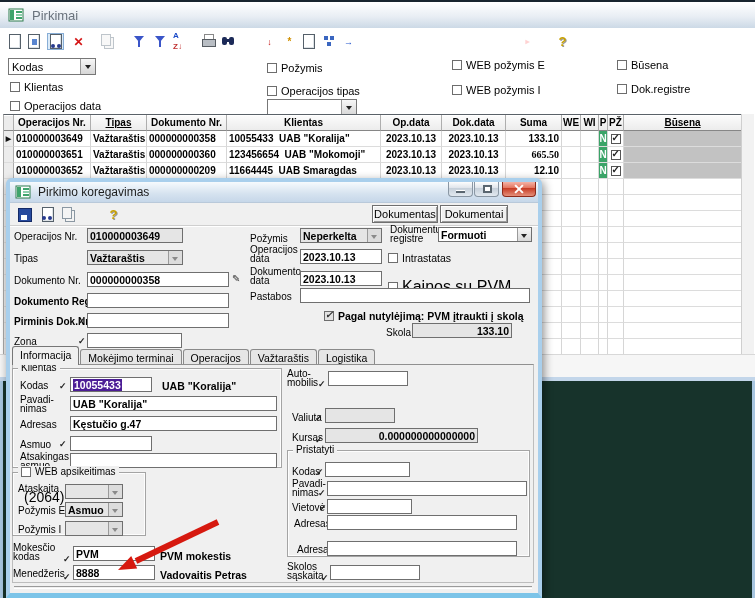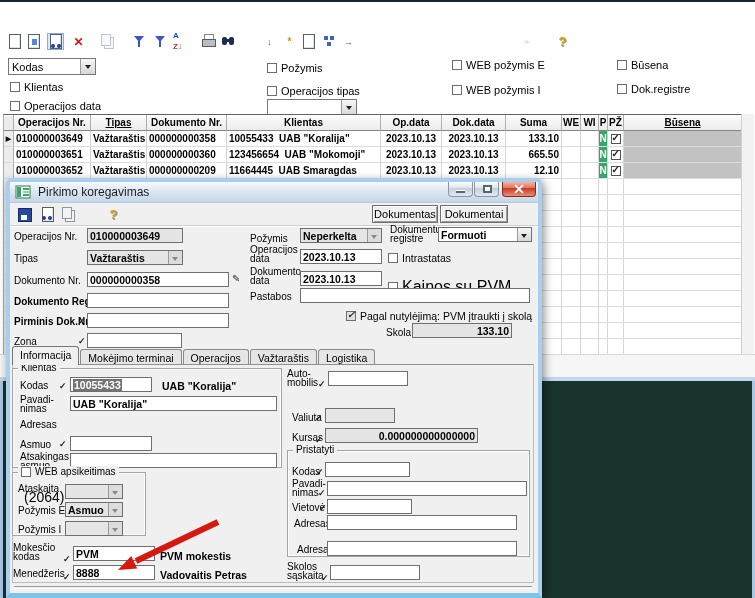--- a/index.html
+++ b/index.html
@@ -109,35 +109,45 @@
   .dd::after{content:"";position:absolute;right:0;top:0;bottom:0;width:13px;background:linear-gradient(#f6f6f6,#d8d8d8);border-left:1px solid #9a9a9a}
   .dd::before{content:"";position:absolute;right:4px;top:6px;border:3px solid transparent;border-top:4px solid #222;z-index:2}
   .dd.dis{background:#e5e5e5}
   .dd.dis::after{background:#dcdcdc}
   .dd.dis::before{border-top-color:#8a8a8a}
   .vmark{position:absolute;font-size:9px;font-weight:bold;color:#222;z-index:3}
   .pencil{position:absolute;font-size:10px;color:#333;z-index:3}
   .grp{position:absolute;border:1px solid #a4a4a4;box-shadow:inset 0 0 0 1px #fdfdfd}
   .grp>b{position:absolute;top:-7px;left:5px;background:#f0f0f0;padding:0 3px;font-weight:400;font-size:10px;line-height:11px;white-space:nowrap;display:flex;align-items:center;gap:4px}
   .grp>b i{width:10px;height:10px;border:1px solid #6d6d6d;background:#fff;flex:none}
-  .sel-green{background:#737373;color:#fff;padding:0 1px}
+  .sel-green{background:#4c1d95;color:#fff;padding:0 1px}
   #dlg-tabs{position:absolute;left:2px;top:164px;height:19px;display:flex;align-items:flex-end}
   .tab{height:16px;padding:2px 7px 0;border:1px solid #8a8a8a;border-bottom:none;border-radius:3px 3px 0 0;
     background:#e6e6e6;margin-right:1px;font-size:10.5px;white-space:nowrap;cursor:default}
   .tab.active{height:19px;background:#f0f0f0;position:relative;z-index:2;border-color:#767676;font-size:10.5px}
   .tabpanel{position:absolute;left:2px;top:182px;width:522px;height:219px;border:1px solid #bdbdbd;border-top:1px solid #909090;background:transparent;pointer-events:none}
   .sidetext{position:absolute;font-size:10.5px;font-weight:bold;white-space:nowrap}
   .groove{position:absolute;left:4px;right:6px;top:404px;height:3px;border-top:1px solid #9a9a9a;border-bottom:1px solid #fff}
 </style>
 </head>
 <body>
 
 <div id="screen">
 
   <div class="topline"></div>
+  <div class="mw-titlebar">
+    <svg class="appicon" width="16" height="16">
+      <rect x="1" y="2" width="14" height="12" fill="#fff" stroke="#2e7d4f"></rect>
+      <rect x="2" y="3" width="4" height="10" fill="#3fa46c"></rect>
+      <rect x="8" y="4" width="6" height="2" fill="#3fa46c"></rect>
+      <rect x="8" y="7" width="6" height="2" fill="#8fd0ae"></rect>
+      <rect x="8" y="10" width="6" height="2" fill="#3fa46c"></rect>
+    </svg>
+    <span class="mw-title">Pirkimai</span>
+  </div>
 
   <div class="mw-toolbar" id="main-toolbar">
       <span class="tbico ic-page" style="margin-left: 6px;"></span>
       <span class="tbico ic-page ic-page-blue" style="margin-left: 2px;"></span>
       <span class="tbico ic-page ic-page-glasses pressed" style="margin-left: 5px;"></span>
       <span class="tbico ic-del" style="margin-left: 6px;">✕</span>
       <span class="tbico ic-copy disabled" style="margin-left: 12px;"></span>
       <span class="tbico ic-funnel" style="margin-left: 14px;"></span>
       <span class="tbico ic-funnel" style="margin-left: 4px;"></span>
       <span class="tbico ic-az" style="margin-left: 3px;"></span>
@@ -232,21 +242,21 @@
           <div class="gcell c-busena bgray" style="width: 118px;"></div>
         </div>
         <div class="grow">
           <div class="gcell gutter"></div>
           <div class="gcell c-opnr" style="width: 77px;">010000003651</div>
           <div class="gcell c-tipas" style="width: 56px;">Važtaraštis</div>
           <div class="gcell c-doknr" style="width: 80px;">000000000360</div>
           <div class="gcell c-klientas" style="width: 154px;">123456654  UAB "Mokomoji"</div>
           <div class="gcell c-opdata" style="width: 61px;">2023.10.13</div>
           <div class="gcell c-dokdata" style="width: 64px;">2023.10.13</div>
-          <div class="gcell c-suma" style="width: 56px;">665.50</div>
+          <div class="gcell c-suma" style="width: 56px; font-family: Liberation Serif, serif;">665.50</div>
           <div class="gcell c-we" style="width: 19px;"></div>
           <div class="gcell c-wi" style="width: 18px;"></div>
           <div class="gcell c-p pgreen" style="width: 9px;">N</div>
           <div class="gcell c-pz" style="width: 16px;"><span class="gcb"></span></div>
           <div class="gcell c-busena bgray" style="width: 118px;"></div>
         </div>
         <div class="grow">
           <div class="gcell gutter"></div>
           <div class="gcell c-opnr" style="width: 77px;">010000003652</div>
           <div class="gcell c-tipas" style="width: 56px;">Važtaraštis</div>
@@ -500,21 +510,21 @@
       <span class="l">Dokumento</span>
           <span class="l">data</span>
     </div>
     <div class="inp" style="left:290px;top:89px;width:82px">2023.10.13</div>
     <label class="cb" style="left:378px;top:96px;font-size:16px">
           <i></i>
           <span>Kainos su PVM</span>
         </label>
     <div class="lbl" style="left:240px;top:110px">Pastabos</div>
     <div class="inp" style="left:290px;top:106px;width:230px"></div>
-    <label class="cb on dis" style="left:336px;top:128px;font-size:10.5px;font-weight:normal">
+    <label class="cb on dis" style="left:314px;top:128px;font-size:10.5px;font-weight:bold">
           <i></i>
           <span>Pagal nutylėjimą: PVM įtraukti į skolą</span>
         </label>
     <div class="lbl" style="left:376px;top:146px">Skola</div>
     <div class="inp ro num" style="left:402px;top:141px;width:100px">133.10</div>
 
     <div id="dlg-tabs">
           <div class="tab active">Informacija</div>
           <div class="tab">Mokėjimo terminai</div>
           <div class="tab">Operacijos</div>
@@ -529,20 +539,21 @@
     <div class="lbl" style="left:10px;top:199px">Kodas</div>
     <span class="vmark" style="left:49px;top:199px">✓</span>
     <div class="inp" style="left:60px;top:195px;width:82px"><span class="sel-green">10055433</span></div>
     <div class="sidetext" style="left:152px;top:198px">UAB "Koralija"</div>
     <div class="lbl" style="left:10px;top:214px">
       <span class="l">Pavadi-</span>
           <span class="l">nimas</span>
     </div>
     <div class="inp" style="left:60px;top:214px;width:207px">UAB "Koralija"</div>
     <div class="lbl" style="left:10px;top:238px">Adresas</div>
+    <div class="inp" style="left:60px;top:234px;width:207px">Kęstučio g.47</div>
     <div class="lbl" style="left:10px;top:258px">Asmuo</div>
     <span class="vmark" style="left:49px;top:257px">✓</span>
     <div class="inp" style="left:60px;top:254px;width:82px"></div>
     <div class="lbl" style="left:10px;top:271px">
       <span class="l">Atsakingas</span>
           <span class="l">asmuo</span>
     </div>
     <div class="inp" style="left:60px;top:271px;width:207px"></div>
 
     <div class="grp" style="left:2px;top:290px;width:134px;height:64px">

